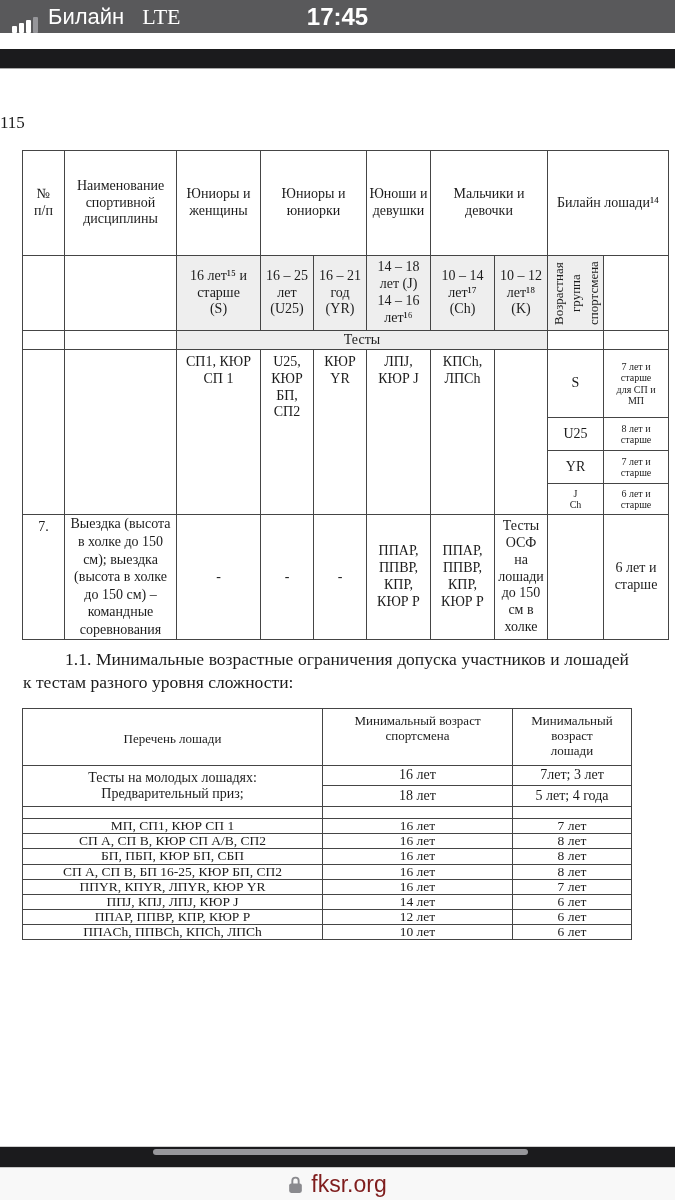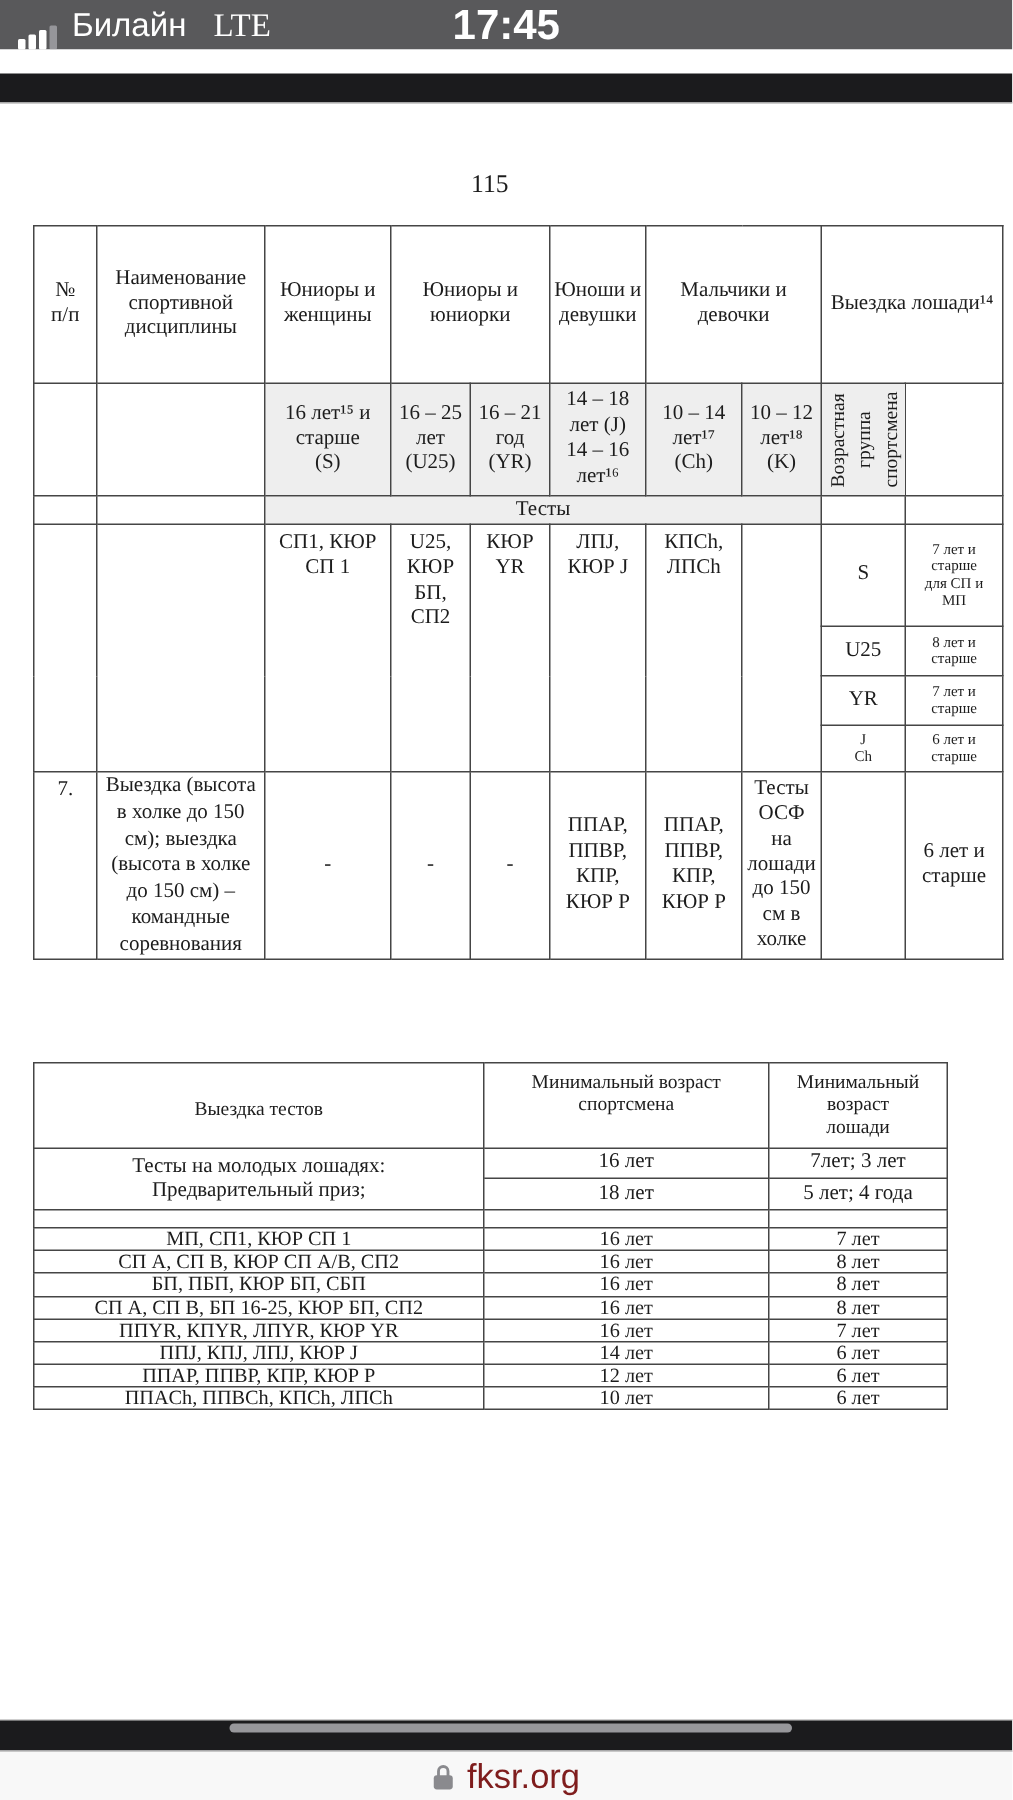--- a/index.html
+++ b/index.html
@@ -8,36 +8,36 @@
   
   .status-bar{position:absolute;left:0;top:0;width:675px;height:33px;background:#59595b;
               display:flex;align-items:center;color:#fff;}
   .sb-left{display:flex;align-items:flex-end;gap:4px;margin-left:12px;}
   .sig{display:flex;align-items:flex-end;gap:2px;margin-right:6px;}
   .sig div{width:5px;background:#ffffff;border-radius:1px;}
   .sig .b1{height:7px}.sig .b2{height:10px}.sig .b3{height:13px}
   .sig .b4{height:16px;background:#96969a;}
   .sb-carrier{font-size:22px;line-height:33px;margin-right:14px;}
   .sb-lte{font-size:22px;line-height:33px;font-family:Liberation Serif, serif;}
-  .sb-time{position:absolute;left:0;right:0;top:0;text-align:center;font-size:28px;
+  .sb-time{position:absolute;left:0;right:0;top:0;text-align:center;font-size:24px;
            font-weight:bold;line-height:33px;}
   .sb-right{position:absolute;right:8px;top:0;height:33px;display:flex;align-items:center;gap:6px;}
   .sb-pct{font-size:22px;}
   .battery{position:relative;width:38px;height:19px;border:2px solid rgba(255,255,255,0.55);
            border-radius:6px;display:flex;align-items:center;}
   .battery-fill{width:65%;height:13px;margin-left:2px;background:#eec94b;border-radius:3px;}
   .battery-nub{width:3px;height:8px;background:rgba(255,255,255,0.55);
                border-radius:0 3px 3px 0;margin-left:2px;}
   .white-strip{position:absolute;left:0;top:33px;width:675px;height:16px;background:#ffffff;}
   .top-black-bar{position:absolute;left:0;top:49px;width:675px;height:19px;background:#1b1b1d;
                  border-bottom:1px solid #a9a9a9;}
   
   .doc{position:absolute;left:0;top:69px;width:675px;height:1077px;background:#ffffff;
        color:#1c1c1c;font-family:"Liberation Serif","DejaVu Serif",serif;}
-  .page-number{position:absolute;left:0;top:44px;width:653px;text-align:center;font-size:17px;}
+  .page-number{position:absolute;left:0;top:44px;width:653px;font-size:17px;}
   table{border-collapse:collapse;table-layout:fixed;}
   td{border:1px solid #454545;text-align:center;vertical-align:middle;padding:0 2px;
      overflow:hidden;}
   .pre{white-space:pre-line;}
   .gray{background:#eeeeee;}
   
   .t1{position:absolute;left:22px;top:81px;width:646px;font-size:14px;line-height:1.2;}
   .t1 .top{vertical-align:top;padding-top:4px;}
   .t1 .vert{writing-mode:vertical-rl;transform:rotate(180deg);font-size:13px;line-height:1.35;
             text-align:center;}
@@ -106,21 +106,21 @@
 спортивной
 дисциплины</td>
         <td class="pre">Юниоры и
 женщины</td>
         <td class="pre" colspan="2">Юниоры и
 юниорки</td>
         <td class="pre">Юноши и
 девушки</td>
         <td class="pre" colspan="2">Мальчики и
 девочки</td>
-        <td class="pre" colspan="2">Выездка лошади¹⁴</td>
+        <td class="pre" colspan="2">Билайн лошади¹⁴</td>
       </tr>
       <tr style="height:75px">
         <td></td>
         <td></td>
         <td class="pre gray">16 лет¹⁵ и
 старше
 (S)</td>
         <td class="pre gray">16 – 25
 лет
 (U25)</td>
@@ -208,30 +208,31 @@
 до 150
 см в
 холке</td>
         <td></td>
         <td class="pre">6 лет и
 старше</td>
       </tr>
     </tbody>
       </table>
 
+    <div class="para">1.1. Минимальные возрастные ограничения допуска участников и лошадей к тестам разного уровня сложности:</div>
 
     <table class="t2">
       <colgroup>
         <col style="width:300px">
           <col style="width:190px">
           <col style="width:119px">
       </colgroup>
       <tbody>
           <tr style="height:57px">
-        <td class="hdr" style="vertical-align:middle;">Выездка тестов</td>
+        <td class="hdr" style="vertical-align:middle;">Перечень лошади</td>
         <td class="hdr pre">Минимальный возраст
 спортсмена</td>
         <td class="hdr pre">Минимальный
 возраст
 лошади</td>
       </tr>
       <tr style="height:20px">
         <td rowspan="2" class="pre">Тесты на молодых лошадях:
 Предварительный приз;</td>
         <td>16 лет</td>

